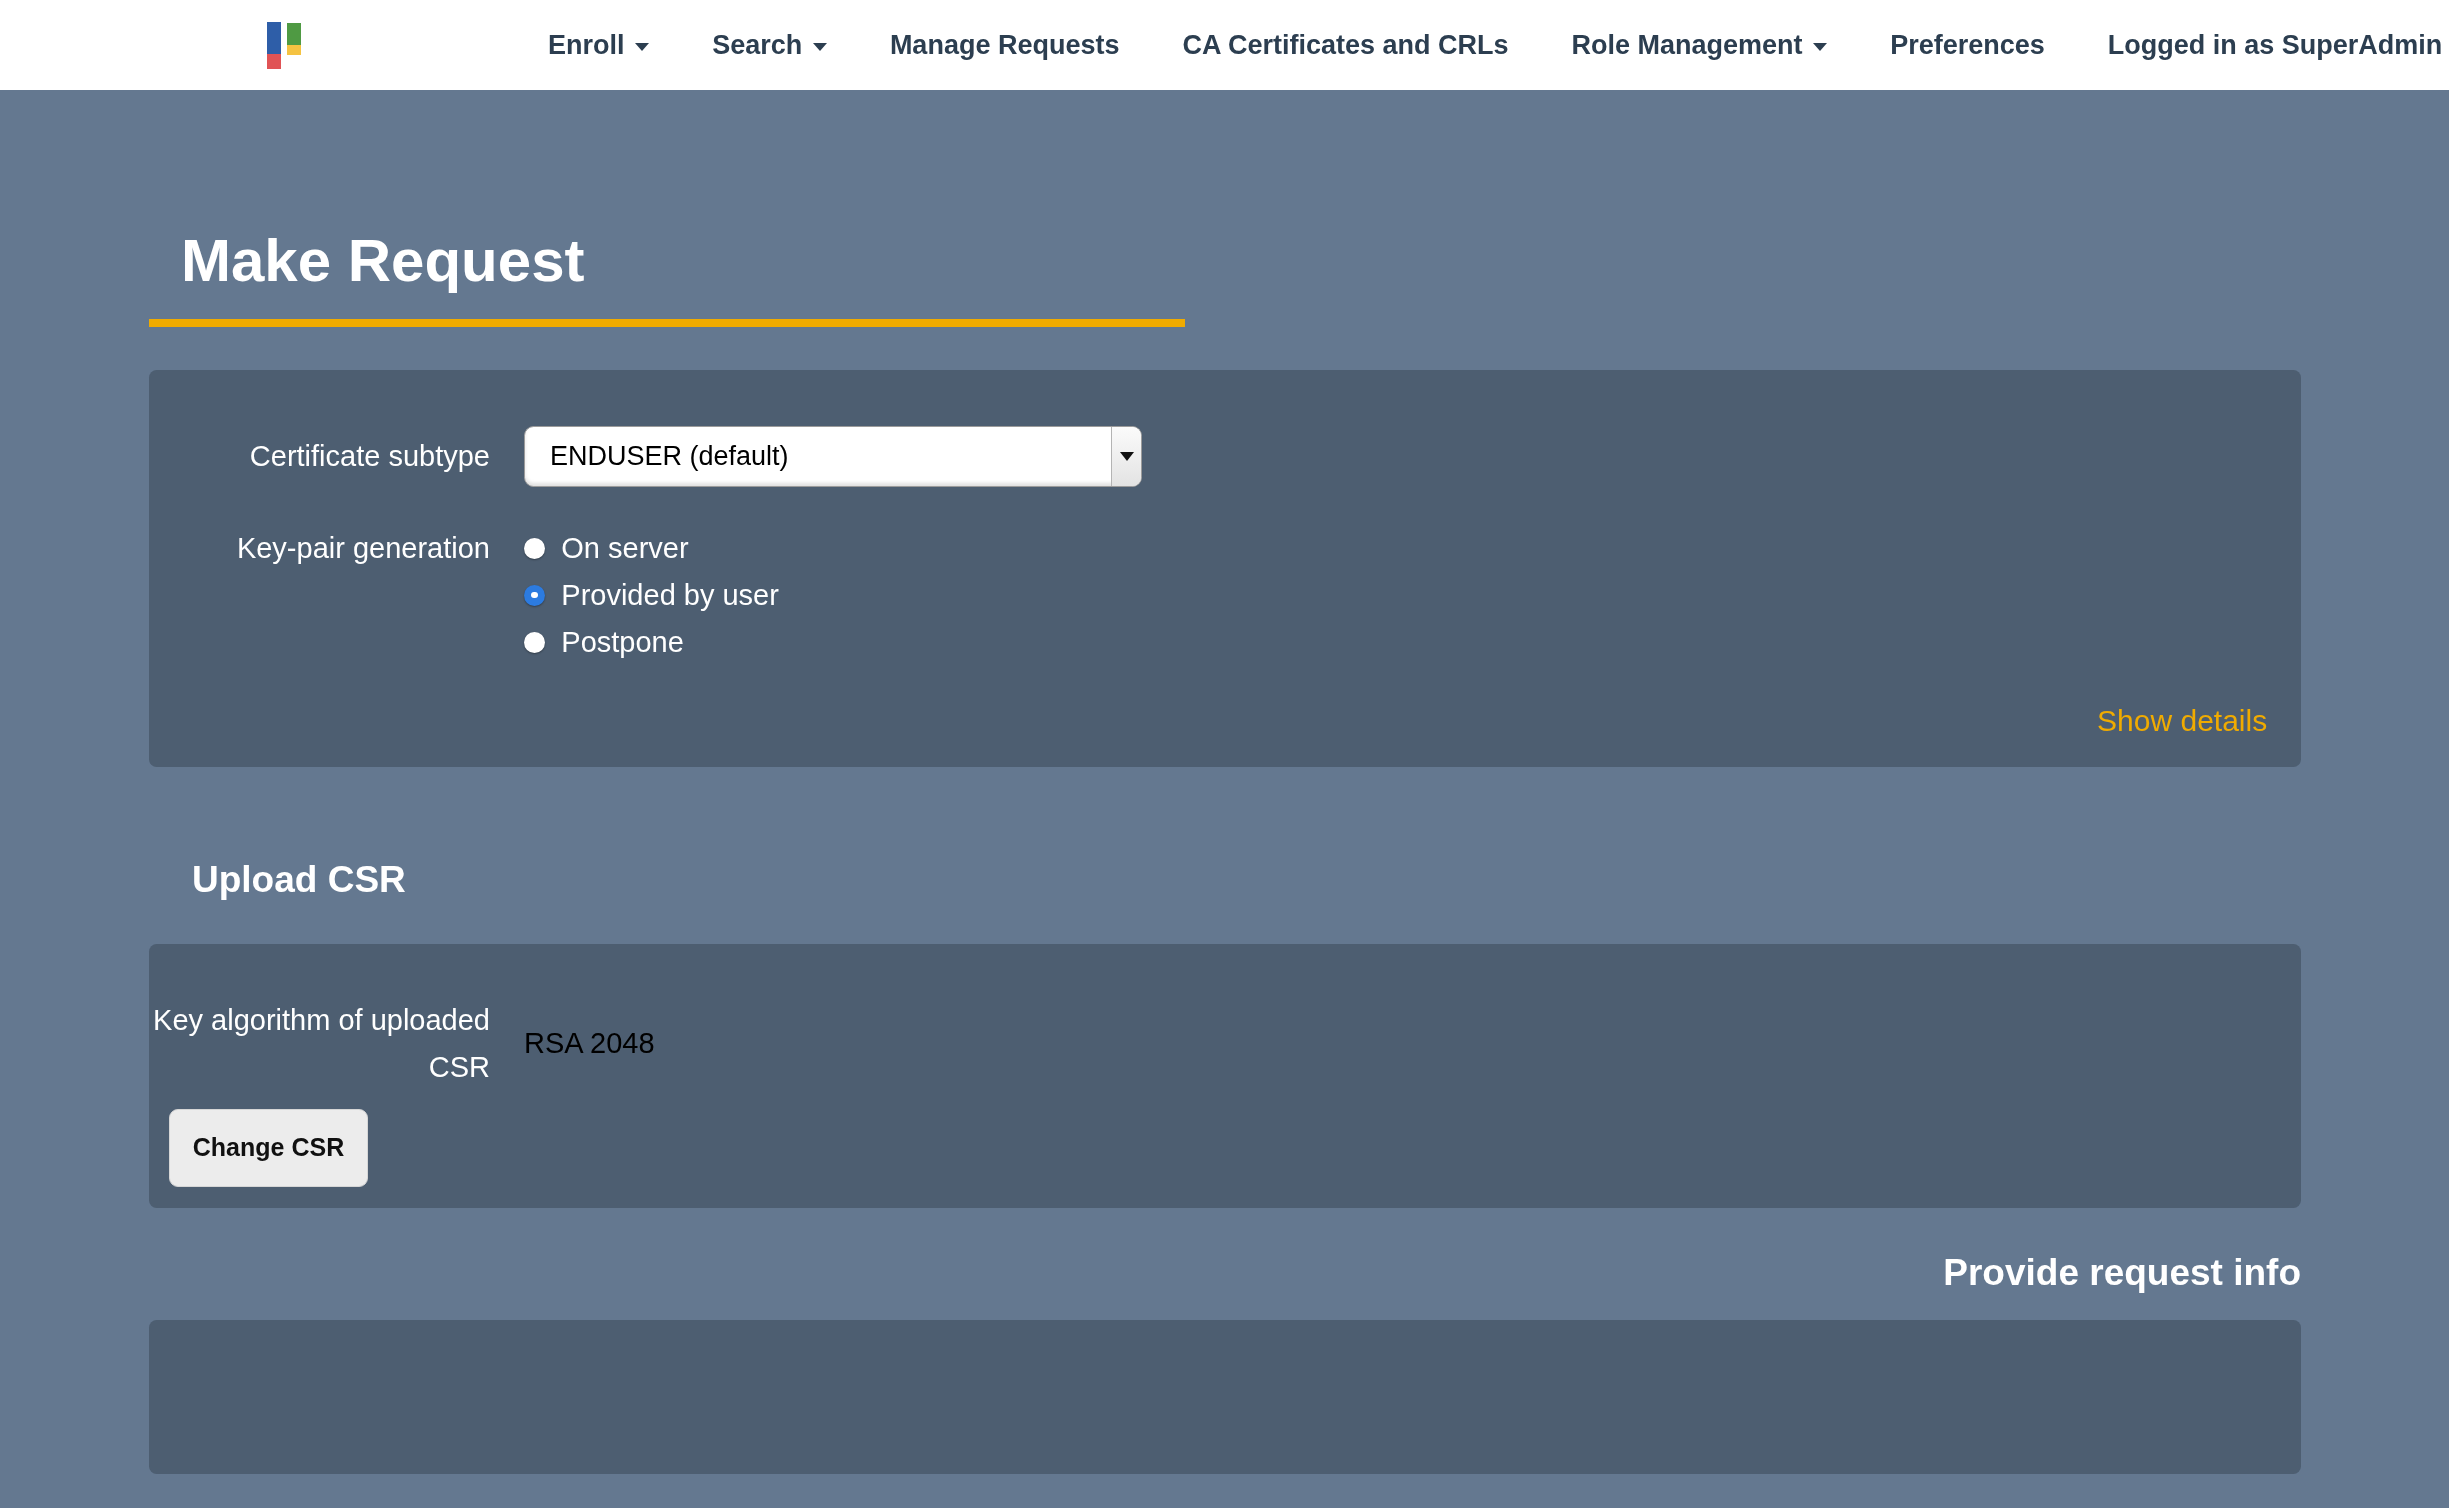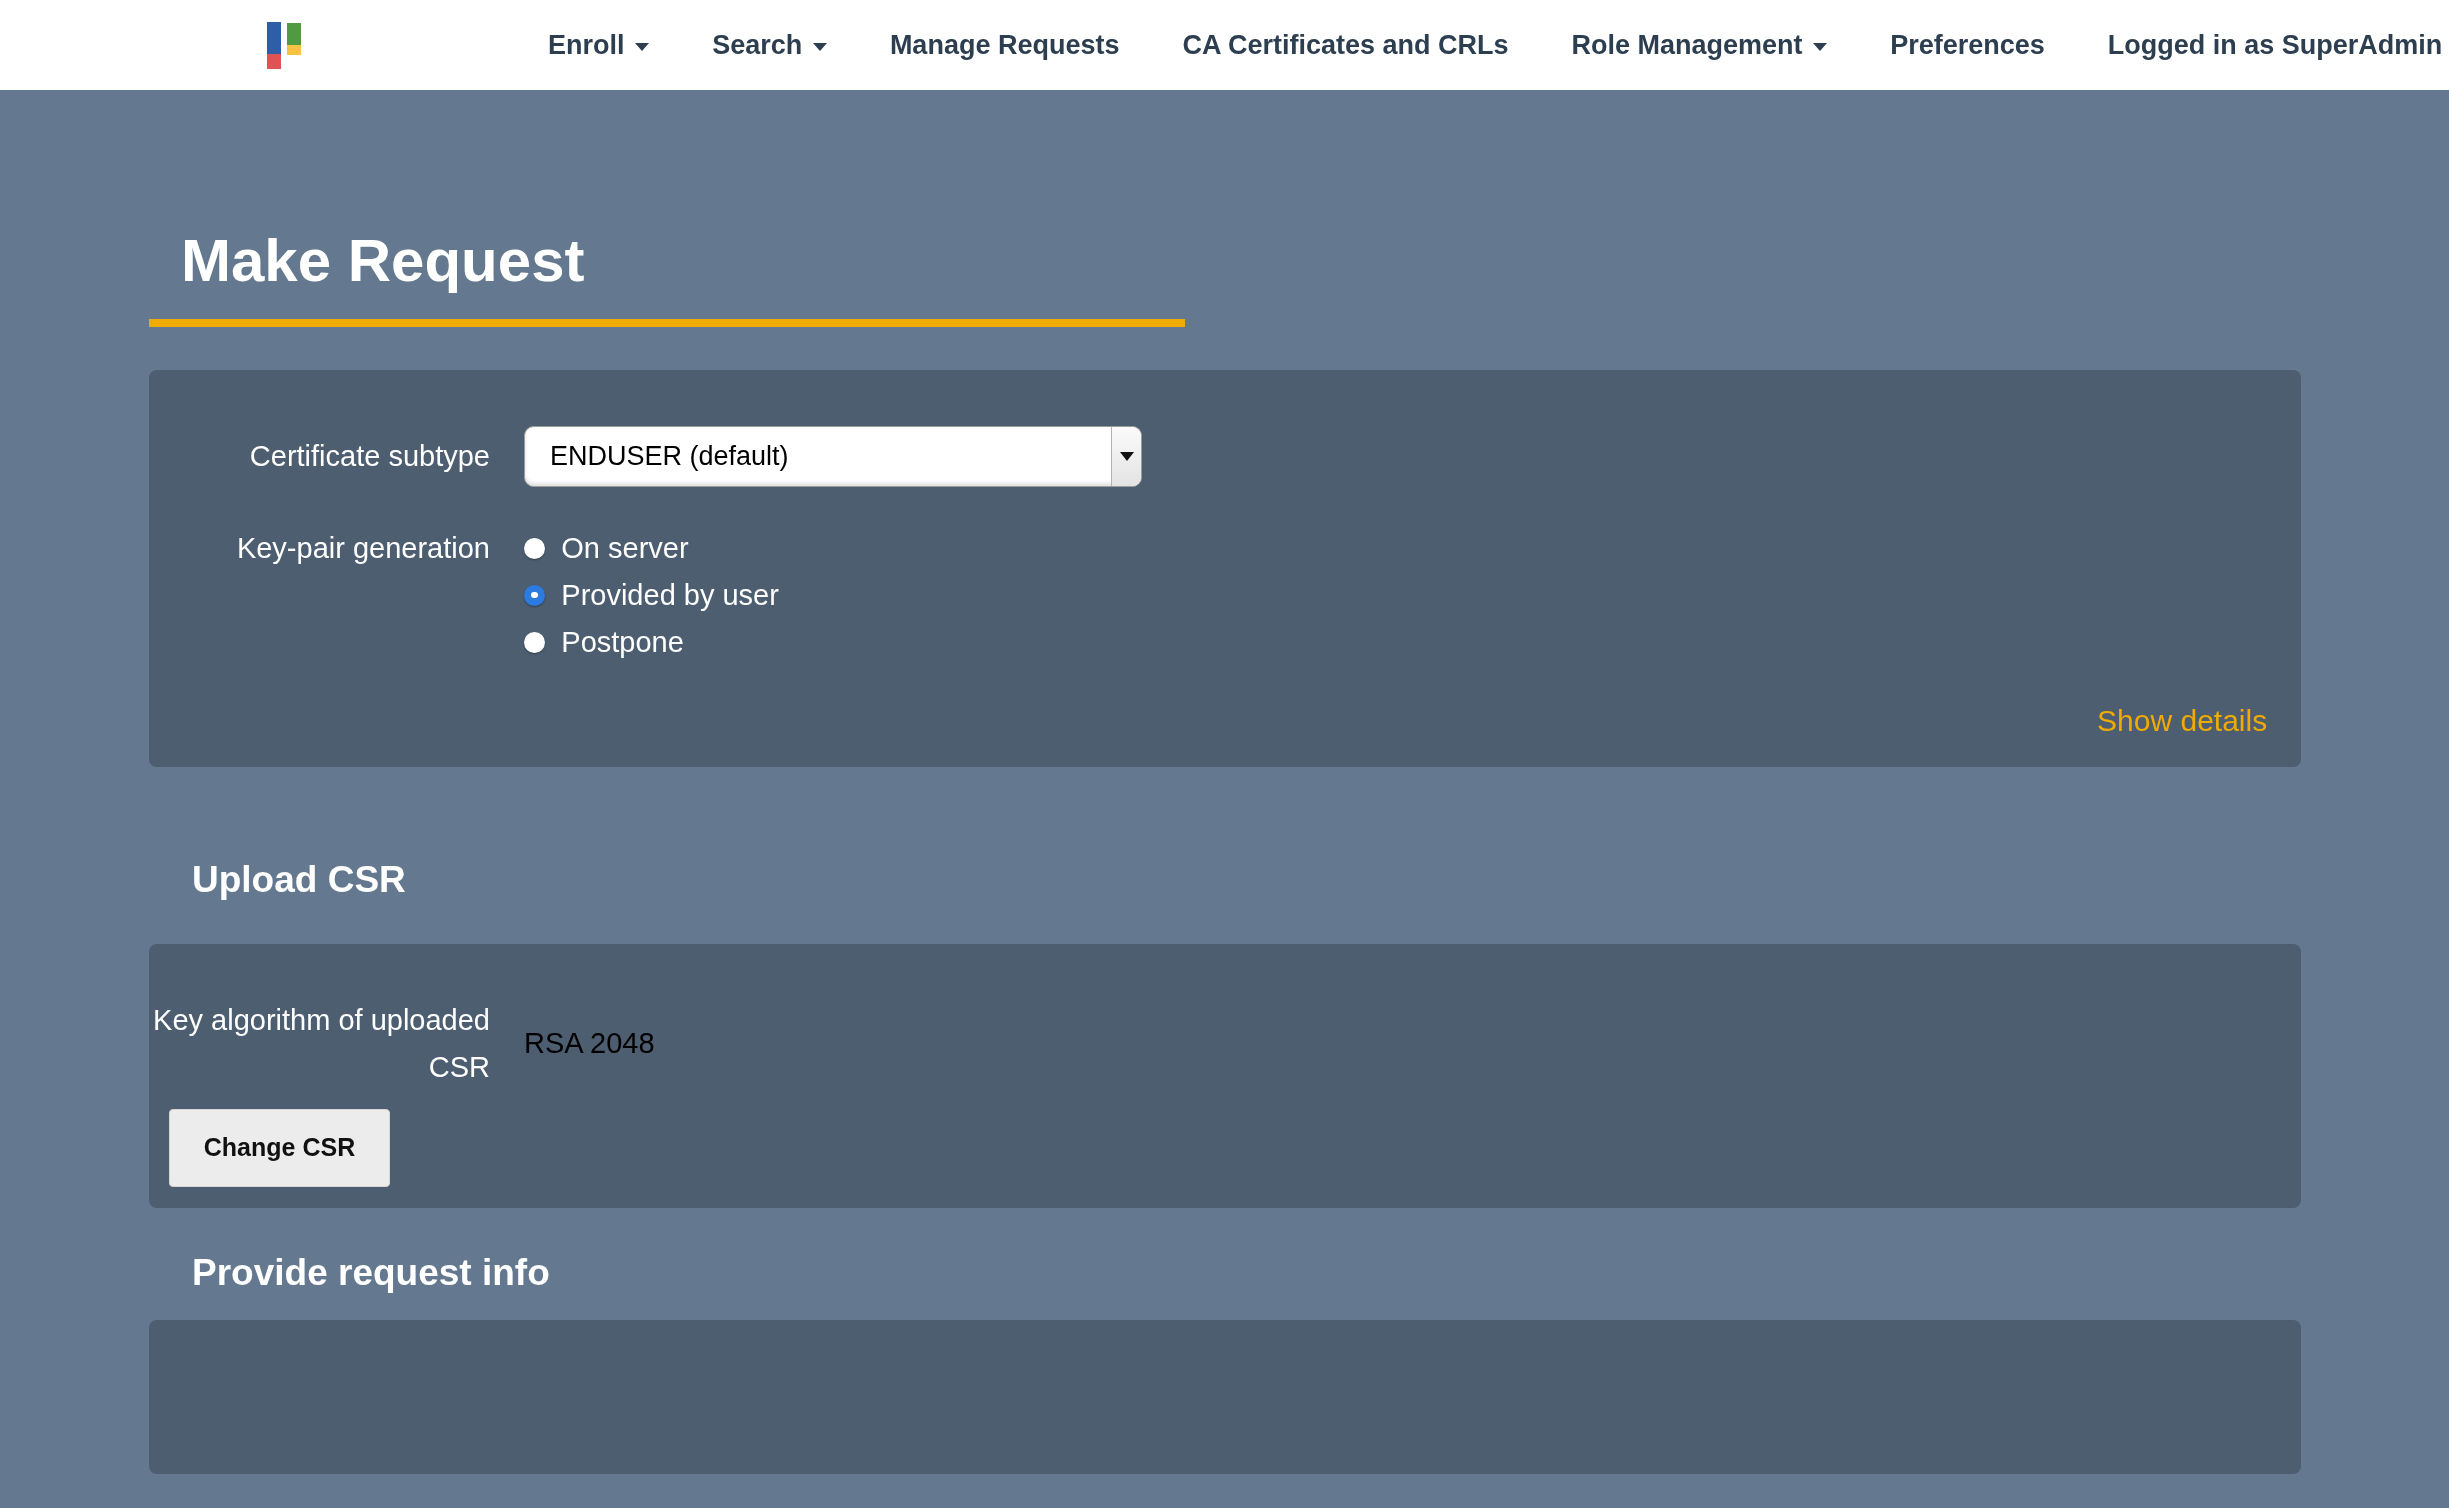--- a/index.html
+++ b/index.html
@@ -99,20 +99,21 @@
     padding: 44px 0 0 43px;
     font-size: 37px;
     line-height: 42px;
     font-weight: 700;
     color: #ffffff;
   }
   .section-heading.spaced {
     padding-top: 92px;
   }
   .section-heading.spaced-lg {
+    text-align: right;
   }
 
   .panel {
     margin-top: 43px;
     background: #4d5e71;
     border-radius: 7.7px;
     box-sizing: border-box;
   }
   .panel-1 { padding: 56px 29px 29px 0; }
   .panel-2 { padding: 53px 29px 21px 0; }
@@ -228,25 +229,25 @@
     color: #000000;
   }
   .button-row {
     margin-top: 18px;
     padding-left: 20px;
   }
   .btn {
     display: inline-flex;
     align-items: center;
     justify-content: center;
-    width: 221px;
+    width: 199px;
     height: 78px;
     background: #ececec;
     border: 1px solid #d6d6d6;
-    border-radius: 4px;
+    border-radius: 9px;
     box-sizing: border-box;
     font-family: "Liberation Sans", "DejaVu Sans", sans-serif;
     font-size: 25px;
     font-weight: 700;
     color: #111111;
     cursor: pointer;
   }
 </style>
 </head>
 <body>

